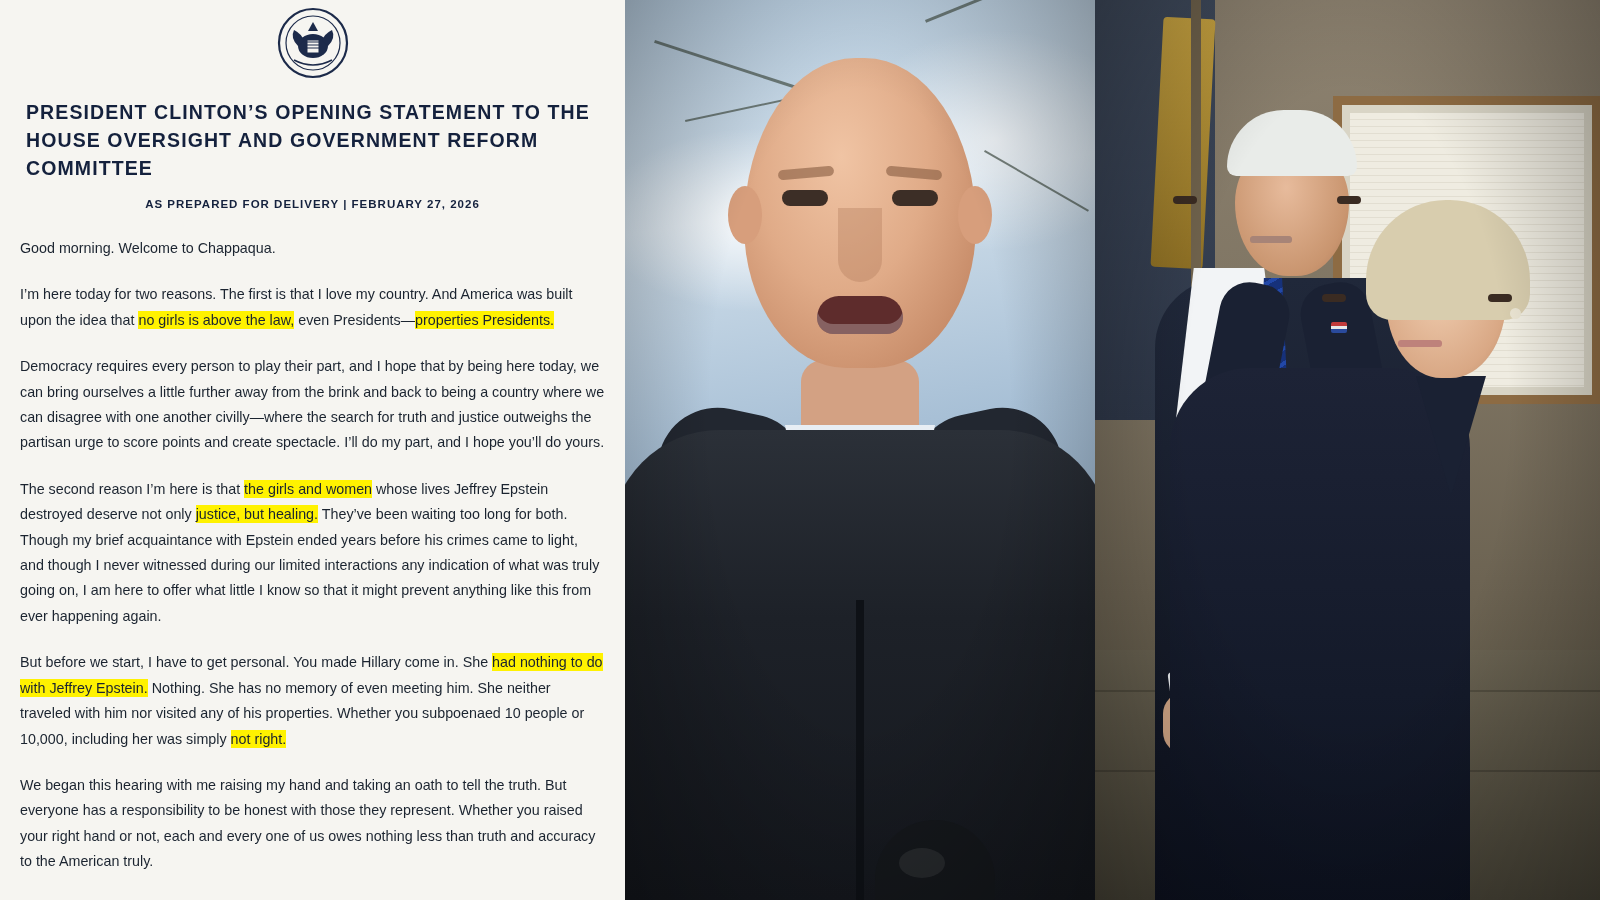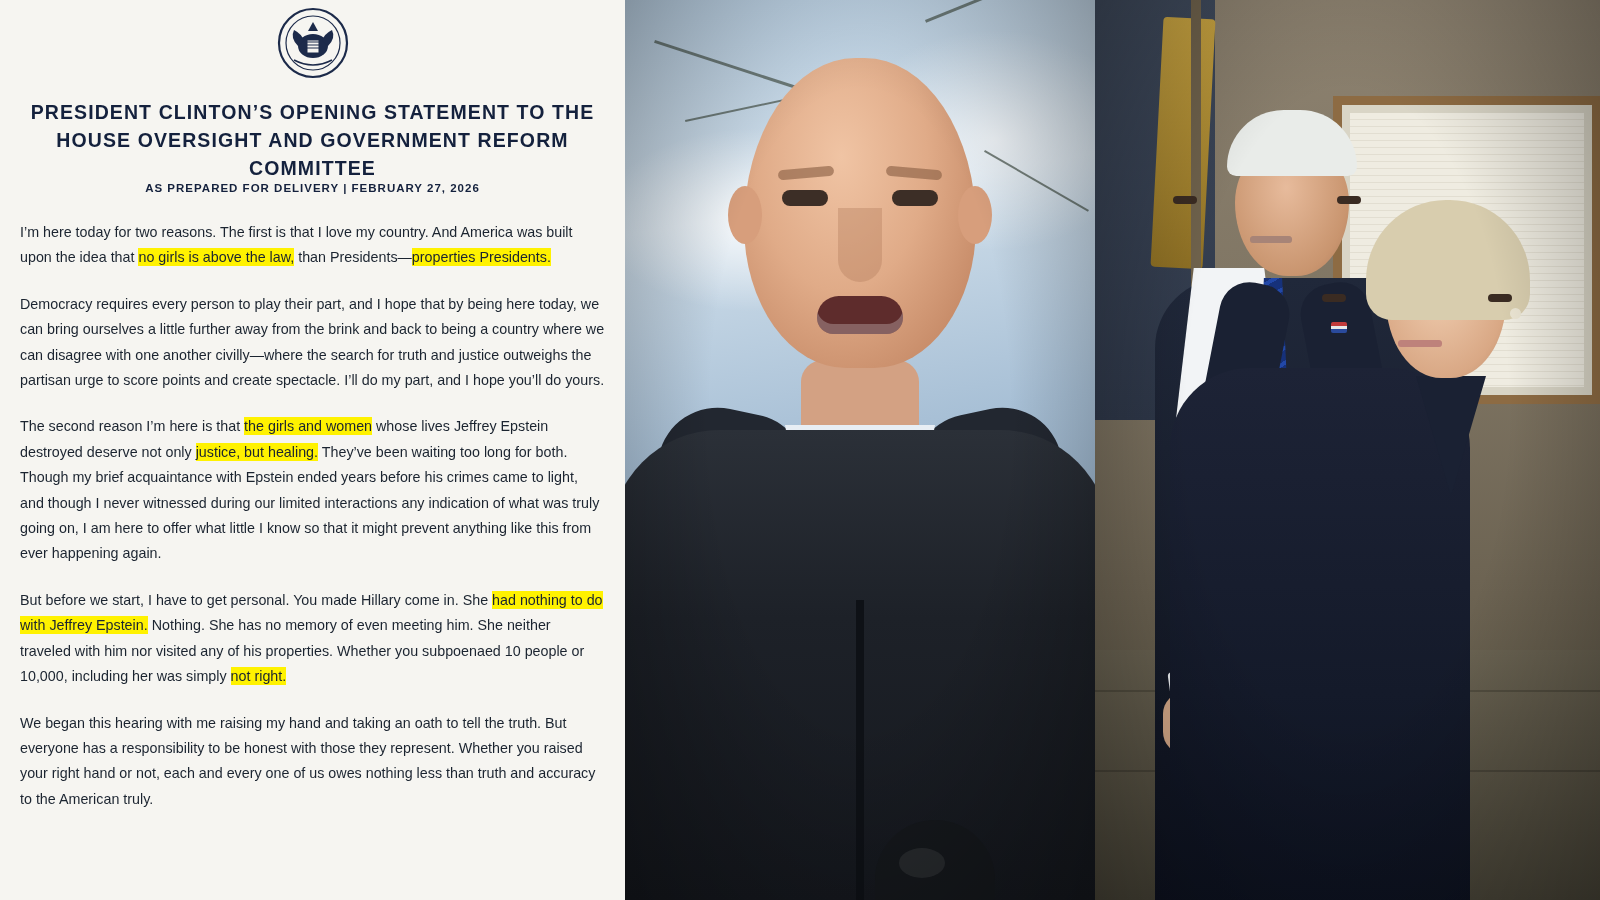--- a/index.html
+++ b/index.html
@@ -35,34 +35,35 @@
   .seal {
     width: 100%;
     display: flex;
     justify-content: center;
     padding-top: 6px;
     padding-bottom: 4px;
   }
   .seal svg { display: block; }
 
   .doc-title {
-    text-align: center;
+    text-align: left;
     font-weight: bold;
     letter-spacing: 1.1px;
     font-size: 19.5px;
     line-height: 28px;
     color: #14213d;
     margin: 14px 12px 0 12px;
   }
   .doc-sub {
     text-align: center;
     font-weight: bold;
     letter-spacing: 1.0px;
     font-size: 11.5px;
     color: #14213d;
+    margin-top: 16px;
   }
   .doc-note {
     text-align: center;
     font-weight: bold;
     letter-spacing: 0.7px;
     font-size: 10.2px;
     color: #14213d;
     margin-top: 7px;
   }
   .doc-body {
@@ -337,21 +338,22 @@
         <rect x="31" y="34" width="12" height="13" fill="none" stroke="#1c2a4a" stroke-width="1"></rect>
         <path d="M31 36 h12 M31 39 h12 M31 42 h12" stroke="#1c2a4a" stroke-width="1"></path>
         <path d="M18 54 q19 10 38 0" fill="none" stroke="#1c2a4a" stroke-width="1.6"></path>
       </svg>
     </div>
 
     <h1 class="doc-title">PRESIDENT CLINTON’S OPENING STATEMENT TO THE HOUSE OVERSIGHT AND GOVERNMENT REFORM COMMITTEE</h1>
     <div class="doc-sub">AS PREPARED FOR DELIVERY  |  FEBRUARY 27, 2026</div>
 
     <div class="doc-body" id="doc-body">
-        <p class="para"><span>I’m here today for two reasons. The first is that I love my country. And America was built upon the idea that </span><span class="hl">no girls is above the law,</span><span> than Presidents—</span><span class="hl">properties Presidents.</span></p>
+        <p class="para"><span>Good morning. Welcome to Chappaqua.</span></p>
+        <p class="para"><span>I’m here today for two reasons. The first is that I love my country. And America was built upon the idea that </span><span class="hl">no girls is above the law,</span><span> even Presidents—</span><span class="hl">properties Presidents.</span></p>
         <p class="para"><span>Democracy requires every person to play their part, and I hope that by being here today, we can bring ourselves a little further away from the brink and back to being a country where we can disagree with one another civilly—where the search for truth and justice outweighs the partisan urge to score points and create spectacle. I’ll do my part, and I hope you’ll do yours.</span></p>
         <p class="para"><span>The second reason I’m here is that </span><span class="hl">the girls and women</span><span> whose lives Jeffrey Epstein destroyed deserve not only </span><span class="hl">justice, but healing.</span><span> They’ve been waiting too long for both. Though my brief acquaintance with Epstein ended years before his crimes came to light, and though I never witnessed during our limited interactions any indication of what was truly going on, I am here to offer what little I know so that it might prevent anything like this from ever happening again.</span></p>
         <p class="para"><span>But before we start, I have to get personal. You made Hillary come in. She </span><span class="hl">had nothing to do with Jeffrey Epstein.</span><span> Nothing. She has no memory of even meeting him. She neither traveled with him nor visited any of his properties. Whether you subpoenaed 10 people or 10,000, including her was simply </span><span class="hl">not right.</span></p>
         <p class="para"><span>We began this hearing with me raising my hand and taking an oath to tell the truth. But everyone has a responsibility to be honest with those they represent. Whether you raised your right hand or not, each and every one of us owes nothing less than truth and accuracy to the American truly.</span></p>
       </div>
   </div>
 
   <div class="photo-panel">
     <div class="sky"></div>
     <div class="sky-cloud1"></div>

